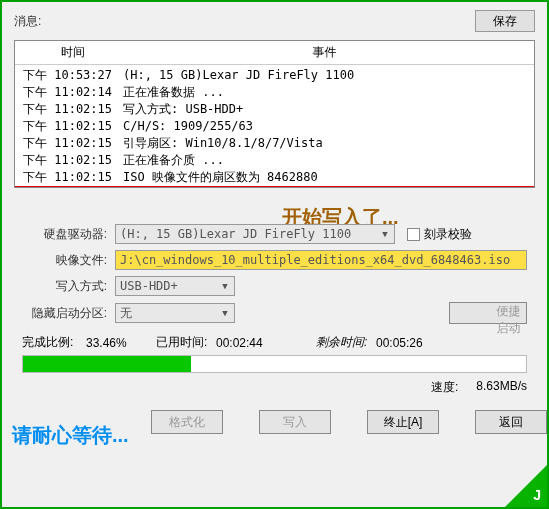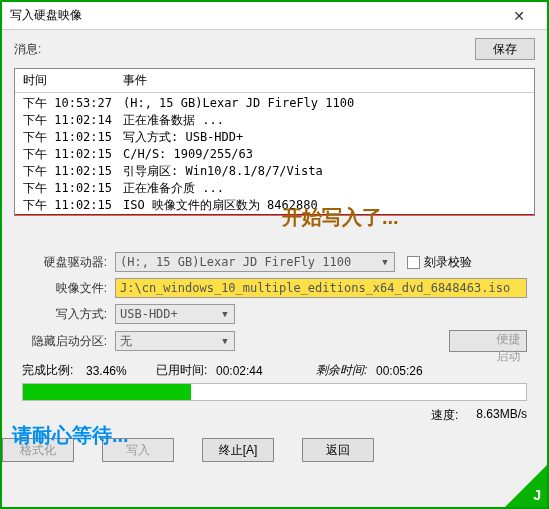--- a/index.html
+++ b/index.html
@@ -5,21 +5,21 @@
     * { margin: 0; padding: 0; box-sizing: border-box; }
     body { font-family: "Microsoft YaHei", SimSun, Arial, sans-serif; font-size: 12px; width: 549px; height: 509px; background: #f0f0f0; position: relative; }
     .window { width: 549px; height: 509px; border: 2px solid #00a000; background: #f0f0f0; position: relative; }
     .titlebar { height: 28px; background: #fff; border-bottom: 1px solid #ccc; display: flex; align-items: center; padding: 0 8px; }
     .titlebar-title { flex: 1; font-size: 12px; color: #000; }
     .close-btn { width: 40px; height: 28px; display: flex; align-items: center; justify-content: center; cursor: pointer; color: #333; font-size: 14px; }
     .msg-row { display: flex; align-items: center; padding: 8px 12px 4px 12px; gap: 20px; }
     .msg-label { flex: 1; color: #333; }
     .save-btn { width: 60px; height: 22px; background: #e1e1e1; border: 1px solid #999; cursor: pointer; font-size: 12px; }
     .log-box { margin: 4px 12px 0 12px; background: #fff; border: 1px solid #888; height: 148px; overflow: hidden; font-family: SimSun, monospace; }
-    .log-header { display: flex; border-bottom: 1px solid #ccc; padding: 3px 8px; }
+    .log-header { display: flex; border-bottom: 1px solid #ccc; padding: 3px 8px; text-align: center; }
     .log-time-h { width: 100px; }
     .log-evt-h { flex: 1; }
     .log-body { padding: 2px 0; }
     .log-row { display: flex; padding: 1px 8px; font-size: 12px; font-family: SimSun, monospace; line-height: 15px; }
     .log-time { width: 100px; }
     .log-evt { flex: 1; white-space: nowrap; }
     .red-box { border: 2px solid #e80000; }
     .overlay-text1 { position: absolute; left: 280px; top: 202px; color: #a16207; font-size: 20px; font-weight: bold; }
     .overlay-text2 { position: absolute; left: 10px; top: 420px; color: #008ef0; font-size: 20px; font-weight: bold; z-index: 5;}
     .form-area { margin-top: 36px; padding: 0 20px; }
@@ -39,35 +39,31 @@
     .stats-val { width: 70px; }
     .stats-label2 { width: 60px; }
     .stats-val2 { width: 70px; margin-right: 30px; }
     .stats-label3 { width: 60px; font-style: italic; }
     .stats-val3 { width: 70px; }
     .progress-wrap { margin: 4px 20px 0 20px; }
     .progress-bar { width: 100%; height: 18px; background: #fff; border: 1px solid #bbb; position: relative; }
     .progress-fill { height: 100%; background: #07c800; }
     .speed-row { display: flex; justify-content: flex-end; padding: 6px 20px 0 20px; }
     .speed-label { margin-right: 18px; }
-    .bottom-btns { display: flex; justify-content: flex-start; gap: 28px; margin-top: 14px; }
+    .bottom-btns { display: flex; justify-content: flex-end; gap: 36px; margin-top: 14px; }
     .bottom-btns button { width: 72px; height: 24px; font-size: 12px; border: 1px solid #888; }
     .btn-disabled { background: #e5e5e5; color: #999; }
     .btn-active { background: #e1e1e1; color: #000; cursor: pointer; }
     .corner-badge { position: absolute; right: 0; bottom: 0; width: 42px; height: 42px; background: #07b300; clip-path: polygon(100% 0,100% 100%,0 100%); display:flex; align-items:flex-end; justify-content:flex-end; padding:2px;}
     .corner-badge span{ color:#fff; font-size:14px; font-weight:bold; margin:0 4px 2px 0;}
   </style>
 </head>
 <body>
 
 <div class="window">
-  <div class="titlebar">
-    <span class="titlebar-title">写入硬盘映像</span>
-    <div class="close-btn">✕</div>
-  </div>
 
   <div class="msg-row">
     <span class="msg-label">消息:</span>
     <button class="save-btn">保存</button>
   </div>
 
   <div class="log-box">
     <div class="log-header">
       <span class="log-time-h">时间</span>
       <span class="log-evt-h">事件</span>

